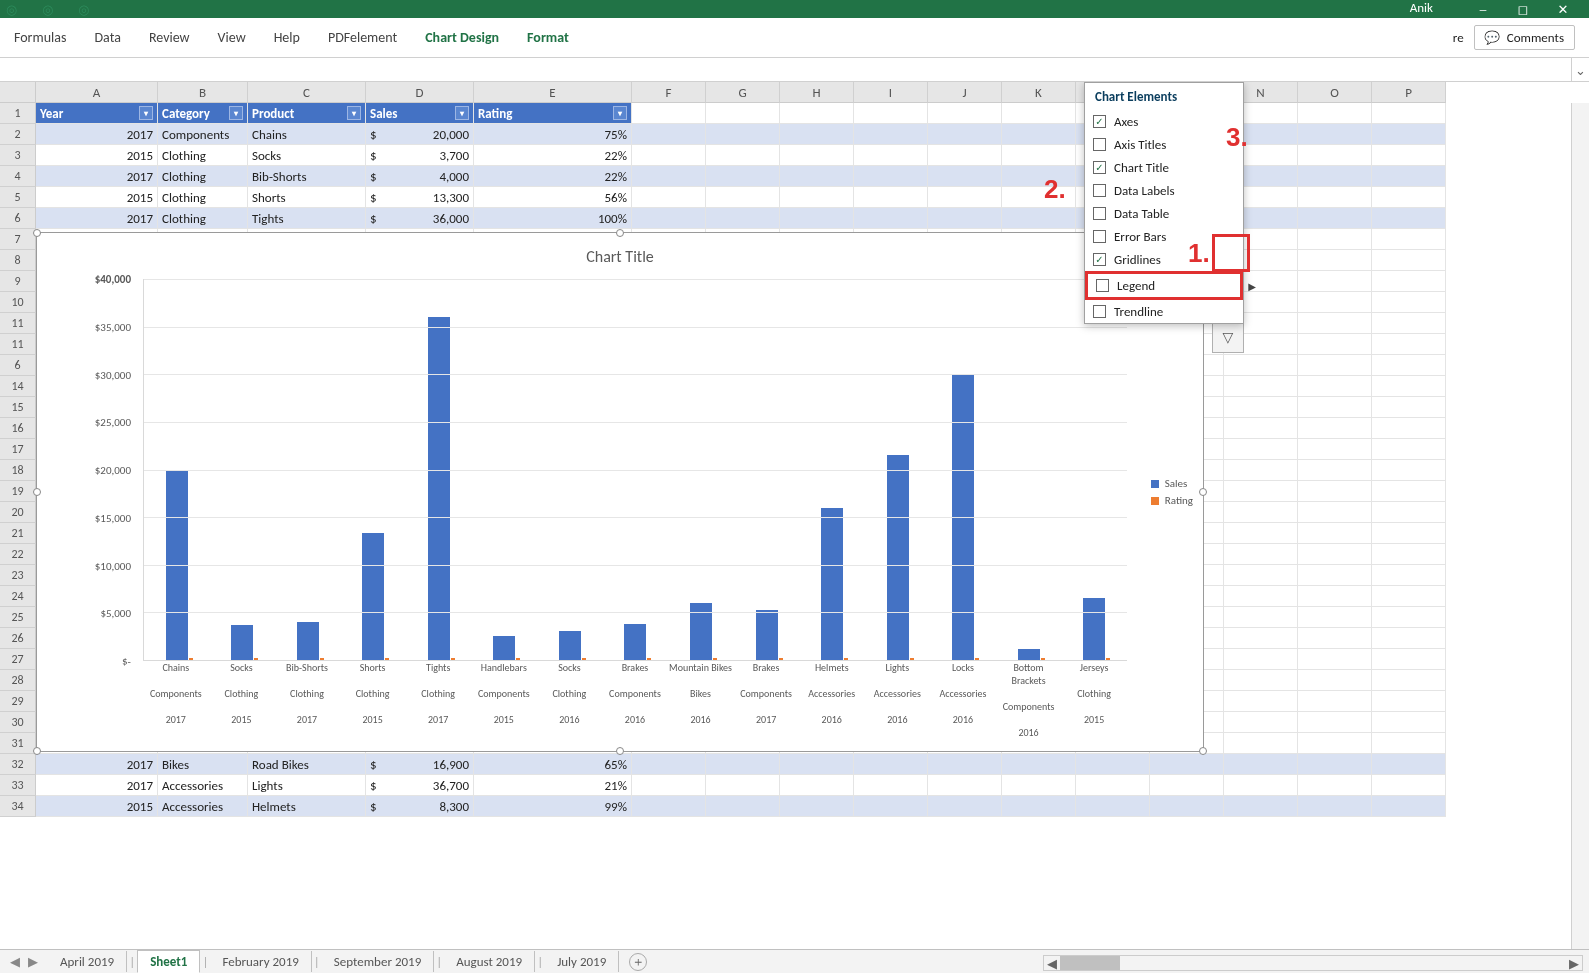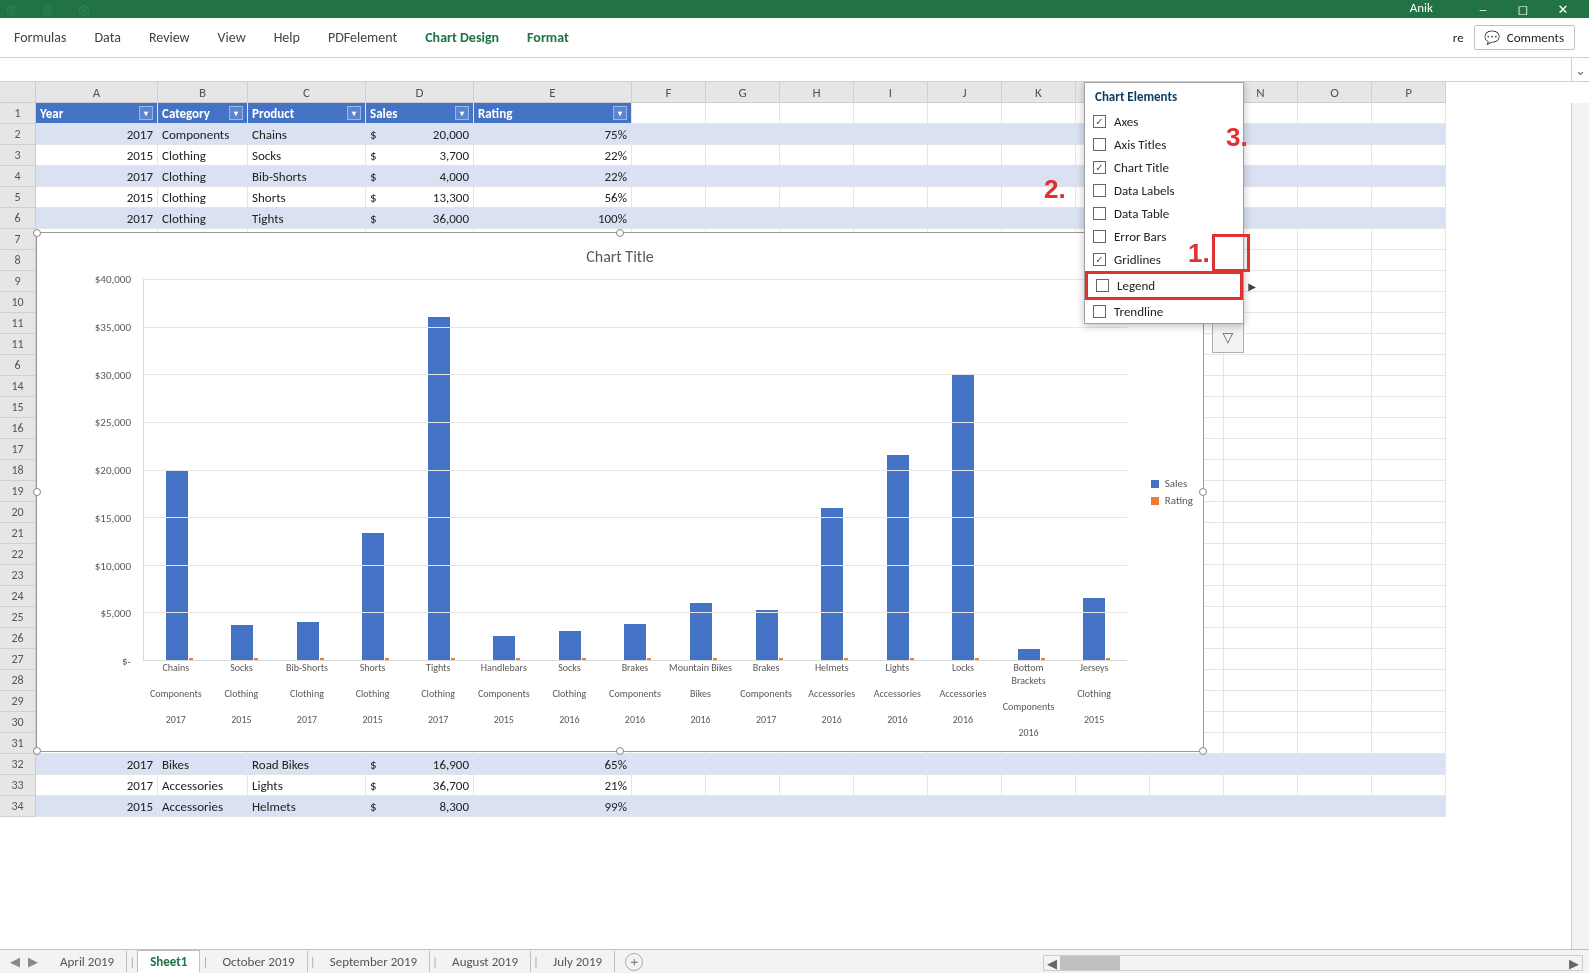--- a/index.html
+++ b/index.html
@@ -869,21 +869,21 @@
     <div class="plot">
       <div class="yaxis" id="yaxis">
           <div class="ytick" style="top: 100%;">$-</div>
           <div class="ytick" style="top: 87.5%;">$5,000</div>
           <div class="ytick" style="top: 75%;">$10,000</div>
           <div class="ytick" style="top: 62.5%;">$15,000</div>
           <div class="ytick" style="top: 50%;">$20,000</div>
           <div class="ytick" style="top: 37.5%;">$25,000</div>
           <div class="ytick" style="top: 25%;">$30,000</div>
           <div class="ytick" style="top: 12.5%;">$35,000</div>
-          <div class="ytick" style="top: 0%;">$40,000</div>
+          <div class="ytick" style="top: 0%; font-weight: bold;">$40,000</div>
         </div>
       <div class="plotinner" id="plotinner">
         <div class="bars" id="bars">
             <div class="bargroup">
               <div class="bar" style="height: 50%;"></div>
               <div class="bar bar2" style="height: 0.4%;"></div>
             </div>
             <div class="bargroup">
               <div class="bar" style="height: 9.25%;"></div>
               <div class="bar bar2" style="height: 0.4%;"></div>
@@ -1040,21 +1040,21 @@
 <div class="sheettabs">
   <div class="nav">
       <span>◀</span>
       <span>▶</span>
     </div>
   <div id="stabs" style="display:flex;align-items:center;">
       <div class="stab">April 2019</div>
       <span class="sep">|</span>
       <div class="stab active">Sheet1</div>
       <span class="sep">|</span>
-      <div class="stab">October 2019</div>
+      <div class="stab">February 2019</div>
       <span class="sep">|</span>
       <div class="stab">September 2019</div>
       <span class="sep">|</span>
       <div class="stab">August 2019</div>
       <span class="sep">|</span>
       <div class="stab">July 2019</div>
     </div>
   <div class="plus">＋</div>
   <div class="hscroll">
     <div class="btn">◀</div>

